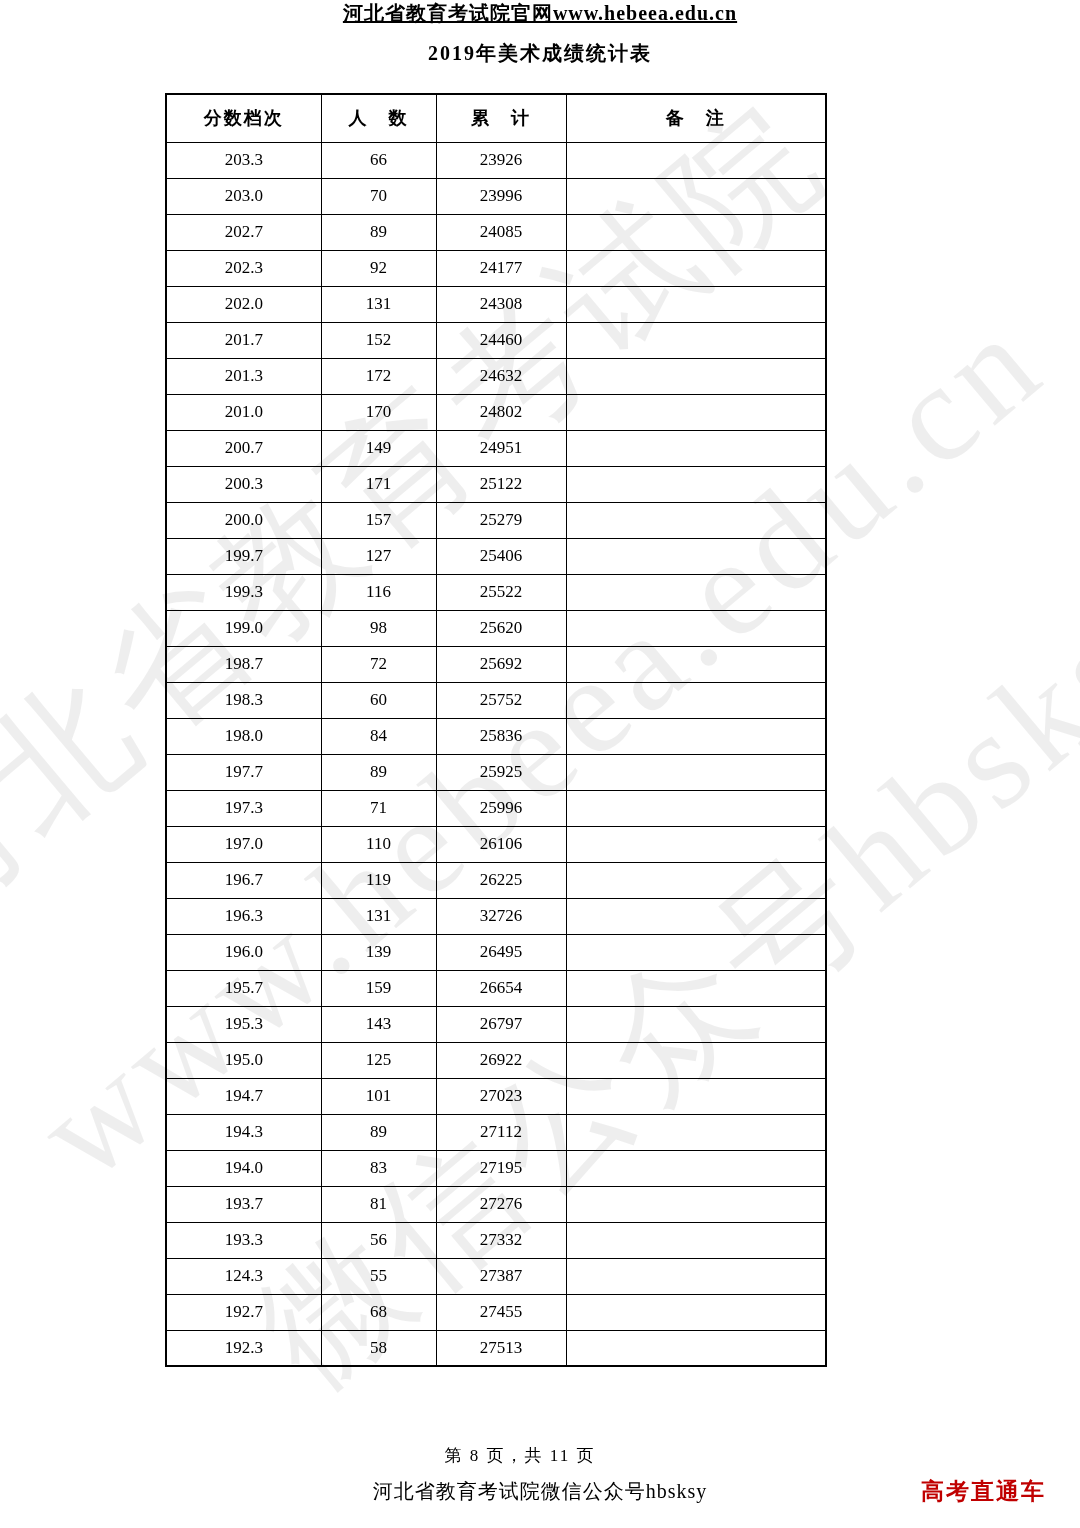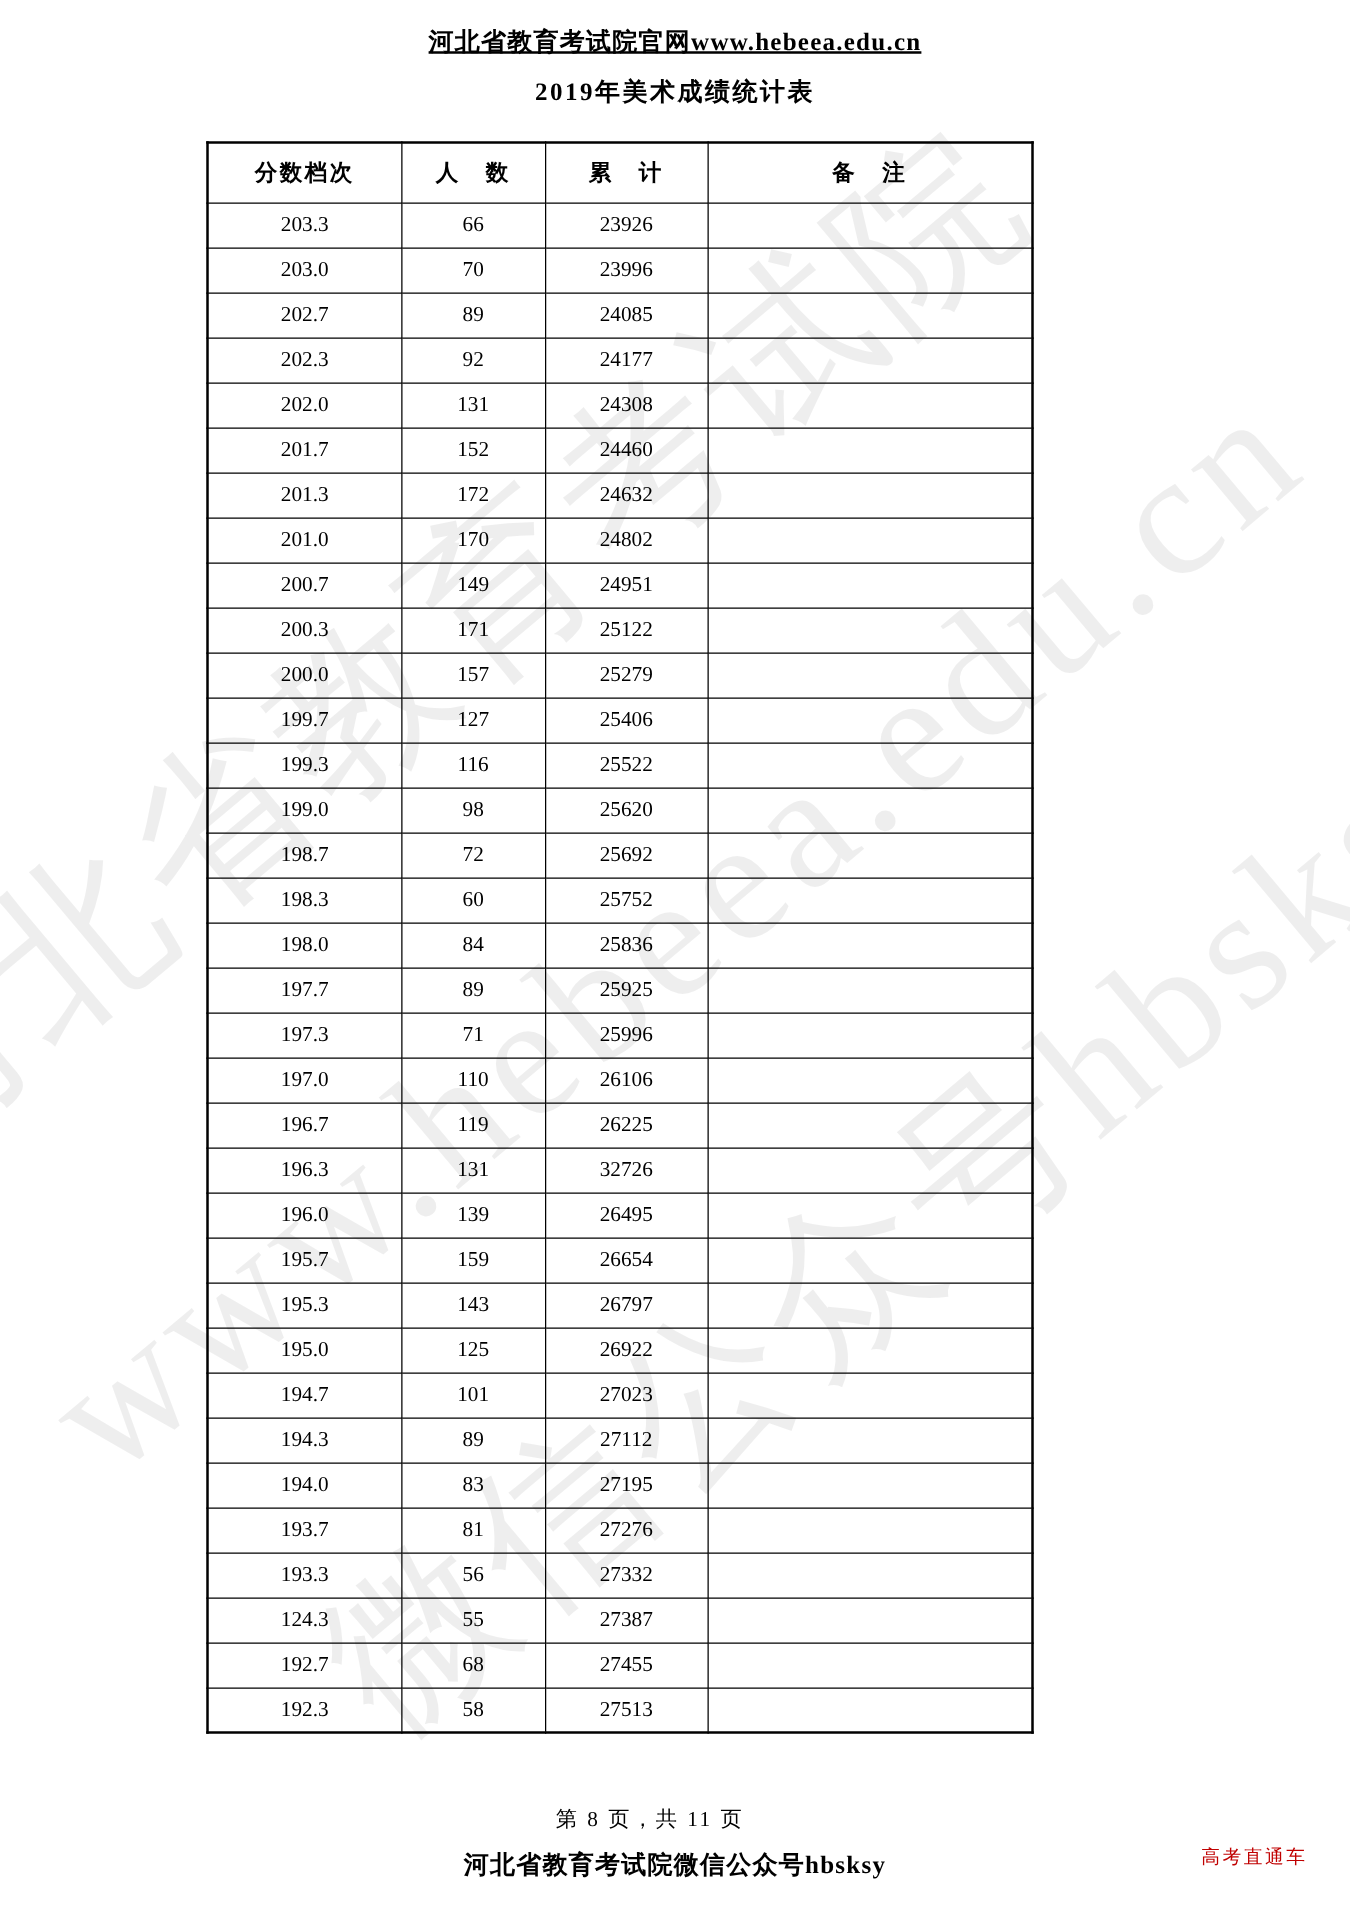--- a/index.html
+++ b/index.html
@@ -27,21 +27,21 @@
   .wm-line {
     font-size: 140px;
     line-height: 300px;
     white-space: nowrap;
     color: rgba(0, 0, 0, 0.065);
     font-family: "Liberation Serif", "DejaVu Serif", serif;
     letter-spacing: 8px;
   }
 
   
-  .doc-header { position: relative; z-index: 2; padding-top: 20px; text-align: center; }
+  .doc-header { position: relative; z-index: 2; text-align: center; }
   .site-link {
     display: inline-block;
     font-size: 20px;
     font-weight: bold;
     color: #000000;
     text-decoration: underline;
     letter-spacing: 1px;
     cursor: pointer;
   }
   .doc-title {
@@ -90,27 +90,26 @@
     text-align: center;
     font-size: 17px;
     letter-spacing: 2px;
   }
   .wechat-line {
     position: absolute;
     left: 0; right: 0; top: 40px;
     text-align: center;
     font-size: 20px;
     letter-spacing: 1px;
-    font-weight: bold;
   }
   .brand {
     position: absolute;
     right: 34px; top: 38px;
-    font-size: 15px;
-    font-weight: normal;
+    font-size: 23px;
+    font-weight: bold;
     letter-spacing: 2px;
   }
 </style>
 </head>
 <body>
 
 <div class="page">
 
   <div class="watermark">
     <div class="wm-line" style="color: rgba(0, 0, 0, 0.067);">河北省教育考试院</div>

